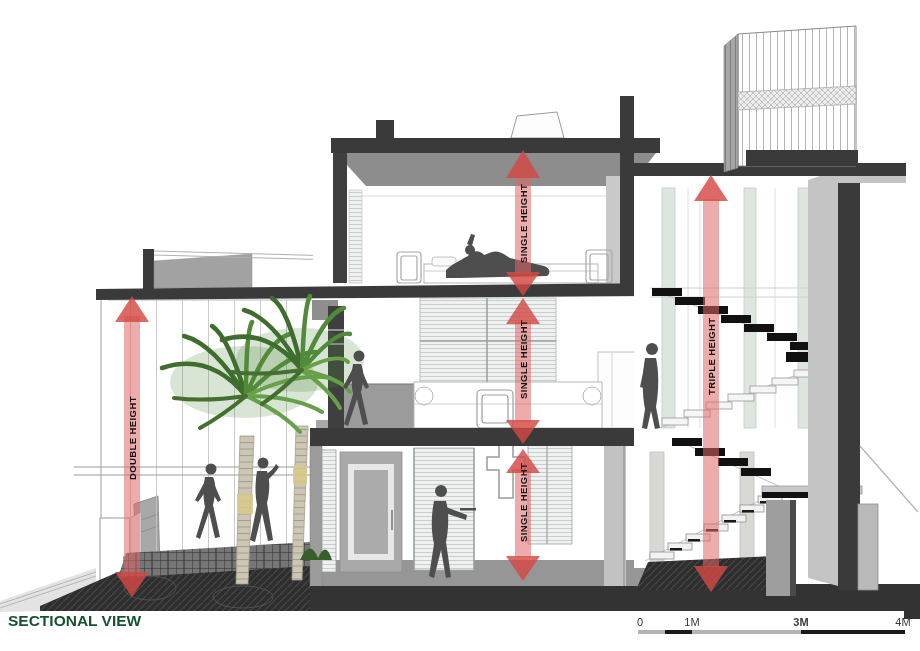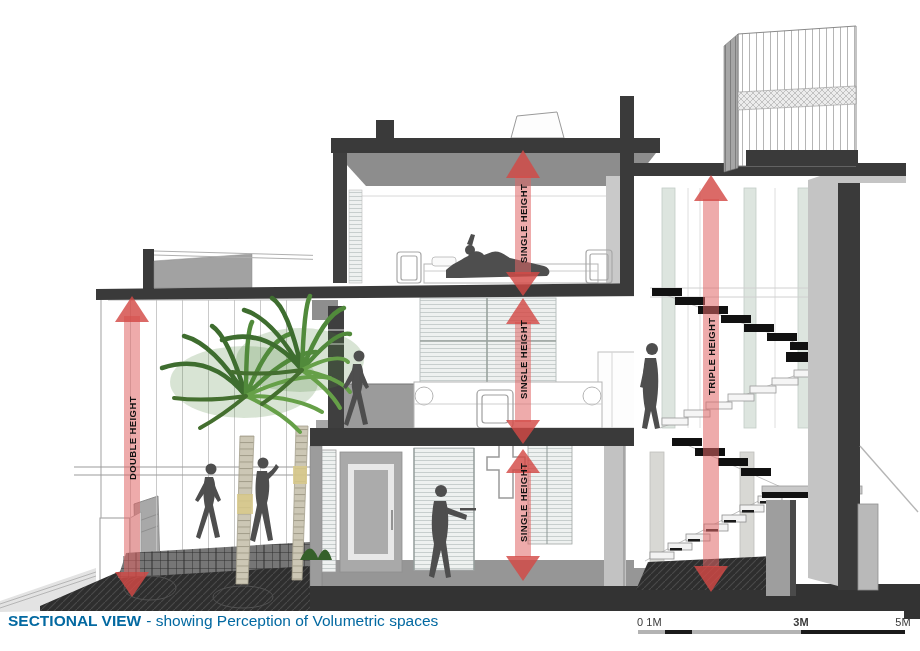--- a/index.html
+++ b/index.html
@@ -3,21 +3,21 @@
 <meta charset="utf-8">
 <style>
   html,body{margin:0;padding:0;background:#fff;}
   .canvas{position:relative;width:920px;height:651px;background:#fff;overflow:hidden;
           font-family:"Liberation Sans",sans-serif;}
   svg.section{position:absolute;left:0;top:0;}
   .vlabel{position:absolute;writing-mode:vertical-rl;transform:rotate(180deg);
           font-weight:bold;font-size:9.5px;letter-spacing:.4px;color:#111;
           white-space:nowrap;width:14px;display:flex;align-items:center;justify-content:center;}
   .titlebar{position:absolute;left:8px;top:612px;display:flex;gap:5px;align-items:center;
-            font-size:15.5px;color:#0369a1;}
+            font-size:15.5px;color:#14532d;}
   .t-bold{font-weight:bold;}
   .scalebar{position:absolute;left:0;top:0;width:920px;height:651px;pointer-events:none;}
   .s-label{position:absolute;top:616px;width:26px;text-align:center;font-size:11px;color:#3a3a3a;}
   .s-seg{position:absolute;top:630px;height:4px;}
   .seg-gray{background:#b3b3b3;}
   .seg-black{background:#1a1a1a;}
 </style>
 </head>
 <body>
 
@@ -336,27 +336,26 @@
 </svg>
 
 <div class="vlabel" style="left:125px;top:400px;height:76px;">DOUBLE HEIGHT</div>
 <div class="vlabel" style="left:516px;top:186px;height:74px;">SINGLE HEIGHT</div>
 <div class="vlabel" style="left:516px;top:322px;height:74px;">SINGLE HEIGHT</div>
 <div class="vlabel" style="left:516px;top:465px;height:74px;">SINGLE HEIGHT</div>
 <div class="vlabel" style="left:704px;top:319px;height:74px;">TRIPLE HEIGHT</div>
 
 <div class="titlebar">
   <span class="t-bold">SECTIONAL VIEW</span>
-  <span>- showing Perception of Volumetric spaces</span>
 </div>
 
 <div class="scalebar">
   <span class="s-label" style="left:627px;">0</span>
-  <span class="s-label" style="left:641px;text-align:center;">1M</span>
+  <span class="s-label" style="left:679px;text-align:center;">1M</span>
   <span class="s-label" style="left:788px;font-weight:bold;">3M</span>
-  <span class="s-label" style="left:890px;">5M</span>
+  <span class="s-label" style="left:890px;">4M</span>
   <div class="s-seg seg-gray" style="left:638px;width:27px;"></div>
   <div class="s-seg seg-black" style="left:665px;width:27px;"></div>
   <div class="s-seg seg-gray" style="left:692px;width:109px;"></div>
   <div class="s-seg seg-black" style="left:801px;width:104px;"></div>
 </div>
 
 </div>
 
 </body></html>

